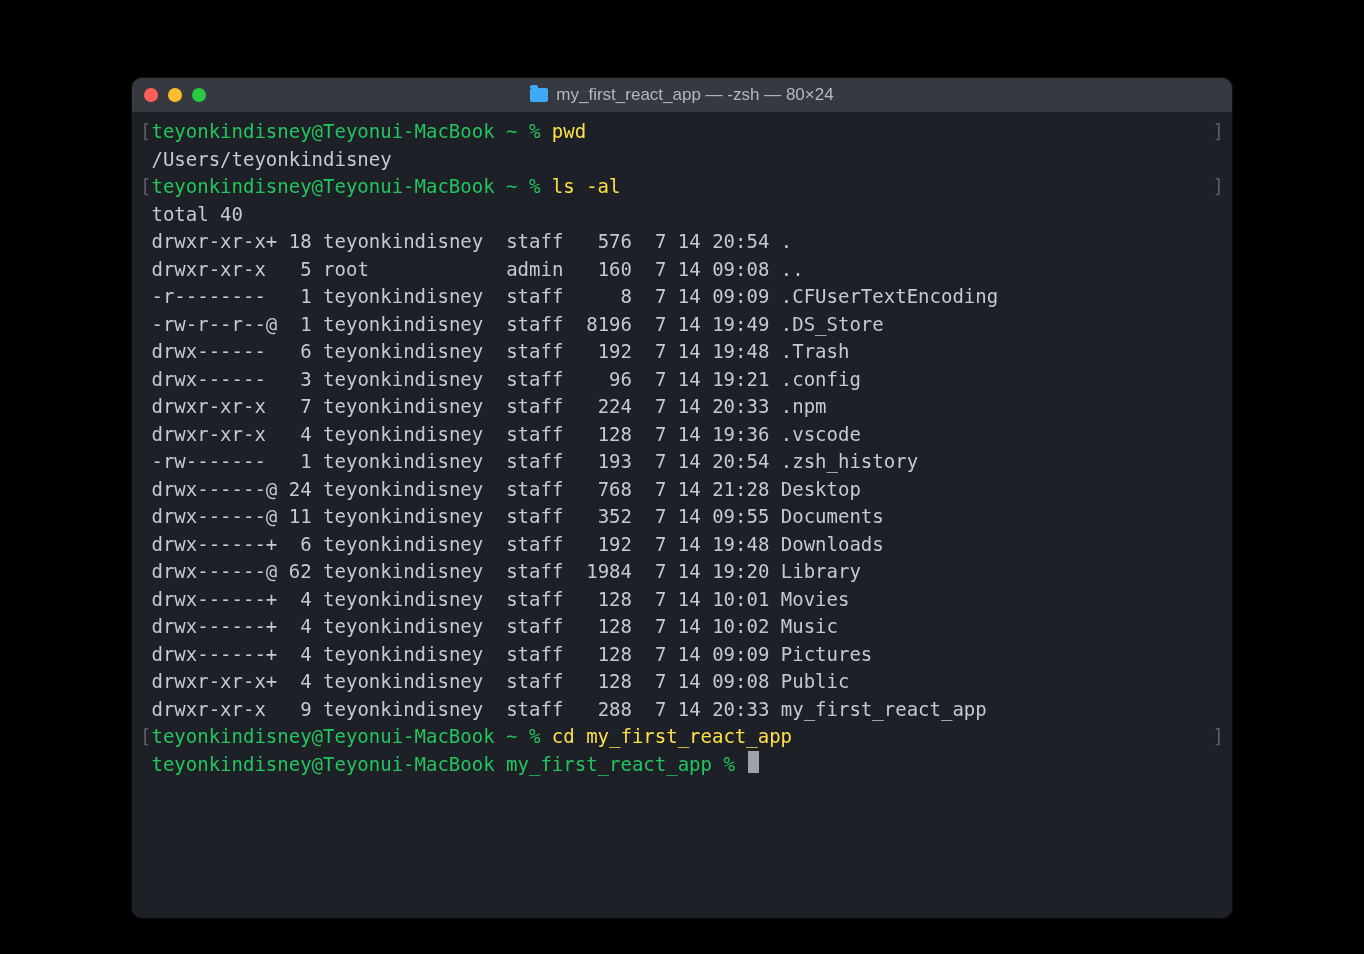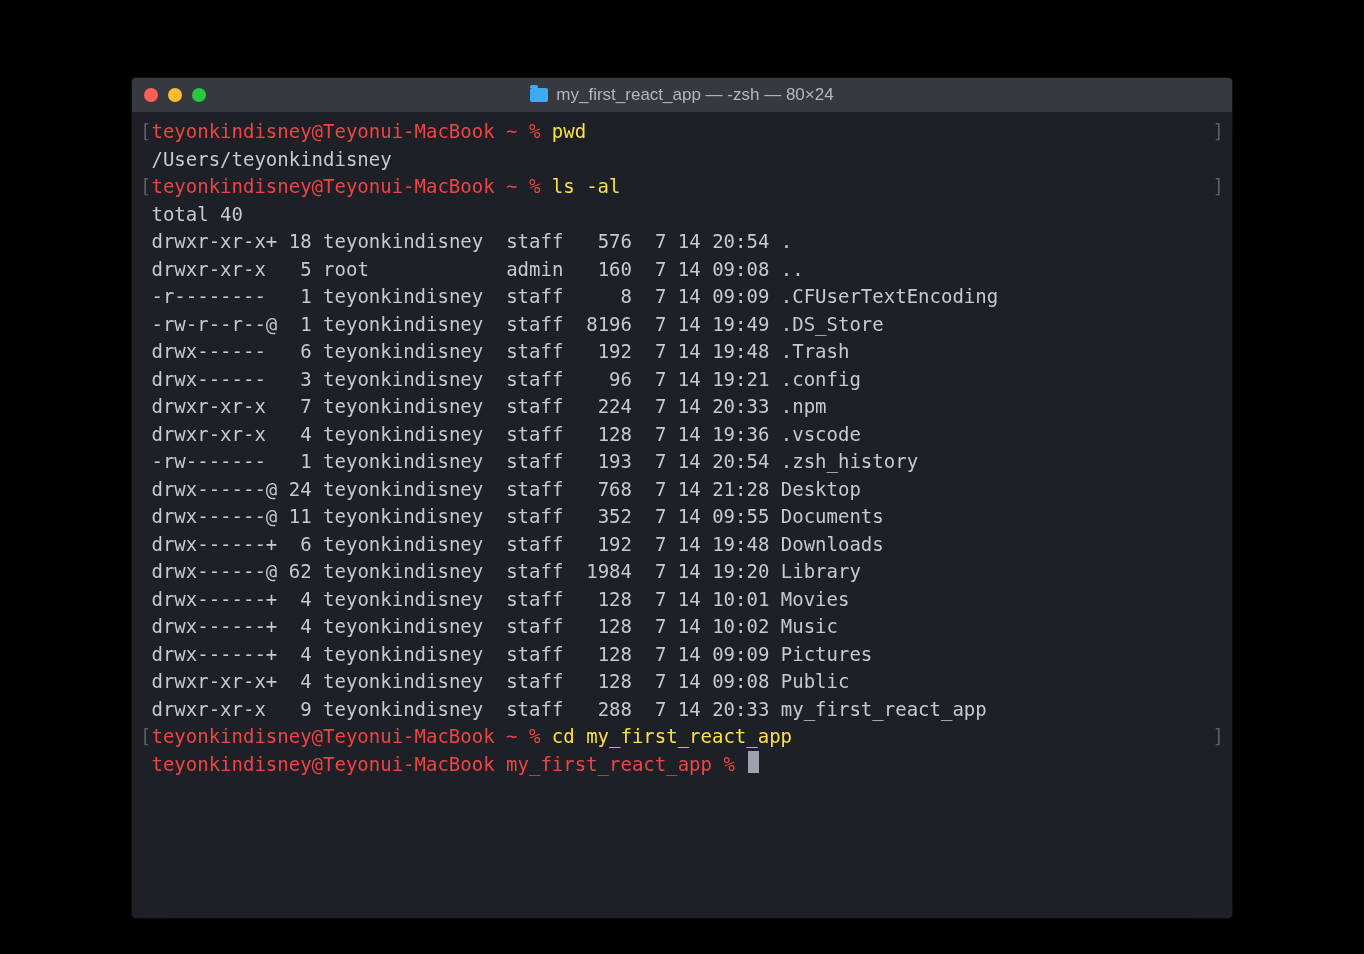--- a/index.html
+++ b/index.html
@@ -9,21 +9,21 @@
       height: 954px;
       display: flex;
       align-items: flex-start;
       justify-content: center;
       padding-top: 78px;
       font-family: "Menlo", "Monaco", "Consolas", monospace;
     }
     .window {
       width: 1100px;
       background: #1d2026;
-      border-radius: 4px;
+      border-radius: 10px;
       overflow: hidden;
       box-shadow: 0 20px 60px rgba(0,0,0,0.8), 0 0 0 1px rgba(255,255,255,0.08);
     }
     .titlebar {
       height: 34px;
       background: #36393f;
       display: flex;
       align-items: center;
       position: relative;
       padding: 0 12px;
@@ -74,21 +74,21 @@
       padding: 6px 8px 140px 8px;
       font-size: 19px;
       line-height: 27.5px;
       color: #c7c9d1;
       white-space: pre;
       letter-spacing: 0px;
     }
     .line { display: flex; }
     .bracket { color: #5a5d66; }
     .flex-spacer { flex: 1; }
-    .prompt-user { color: #ef4444; }
+    .prompt-user { color: #22c55e; }
     .cmd { color: #fde047; }
     .out { color: #c7c9d1; }
     .cursor {
       display: inline-block;
       width: 11px;
       height: 22px;
       background: #9ea2ad;
       vertical-align: -3px;
       margin-left: 2px;
     }

